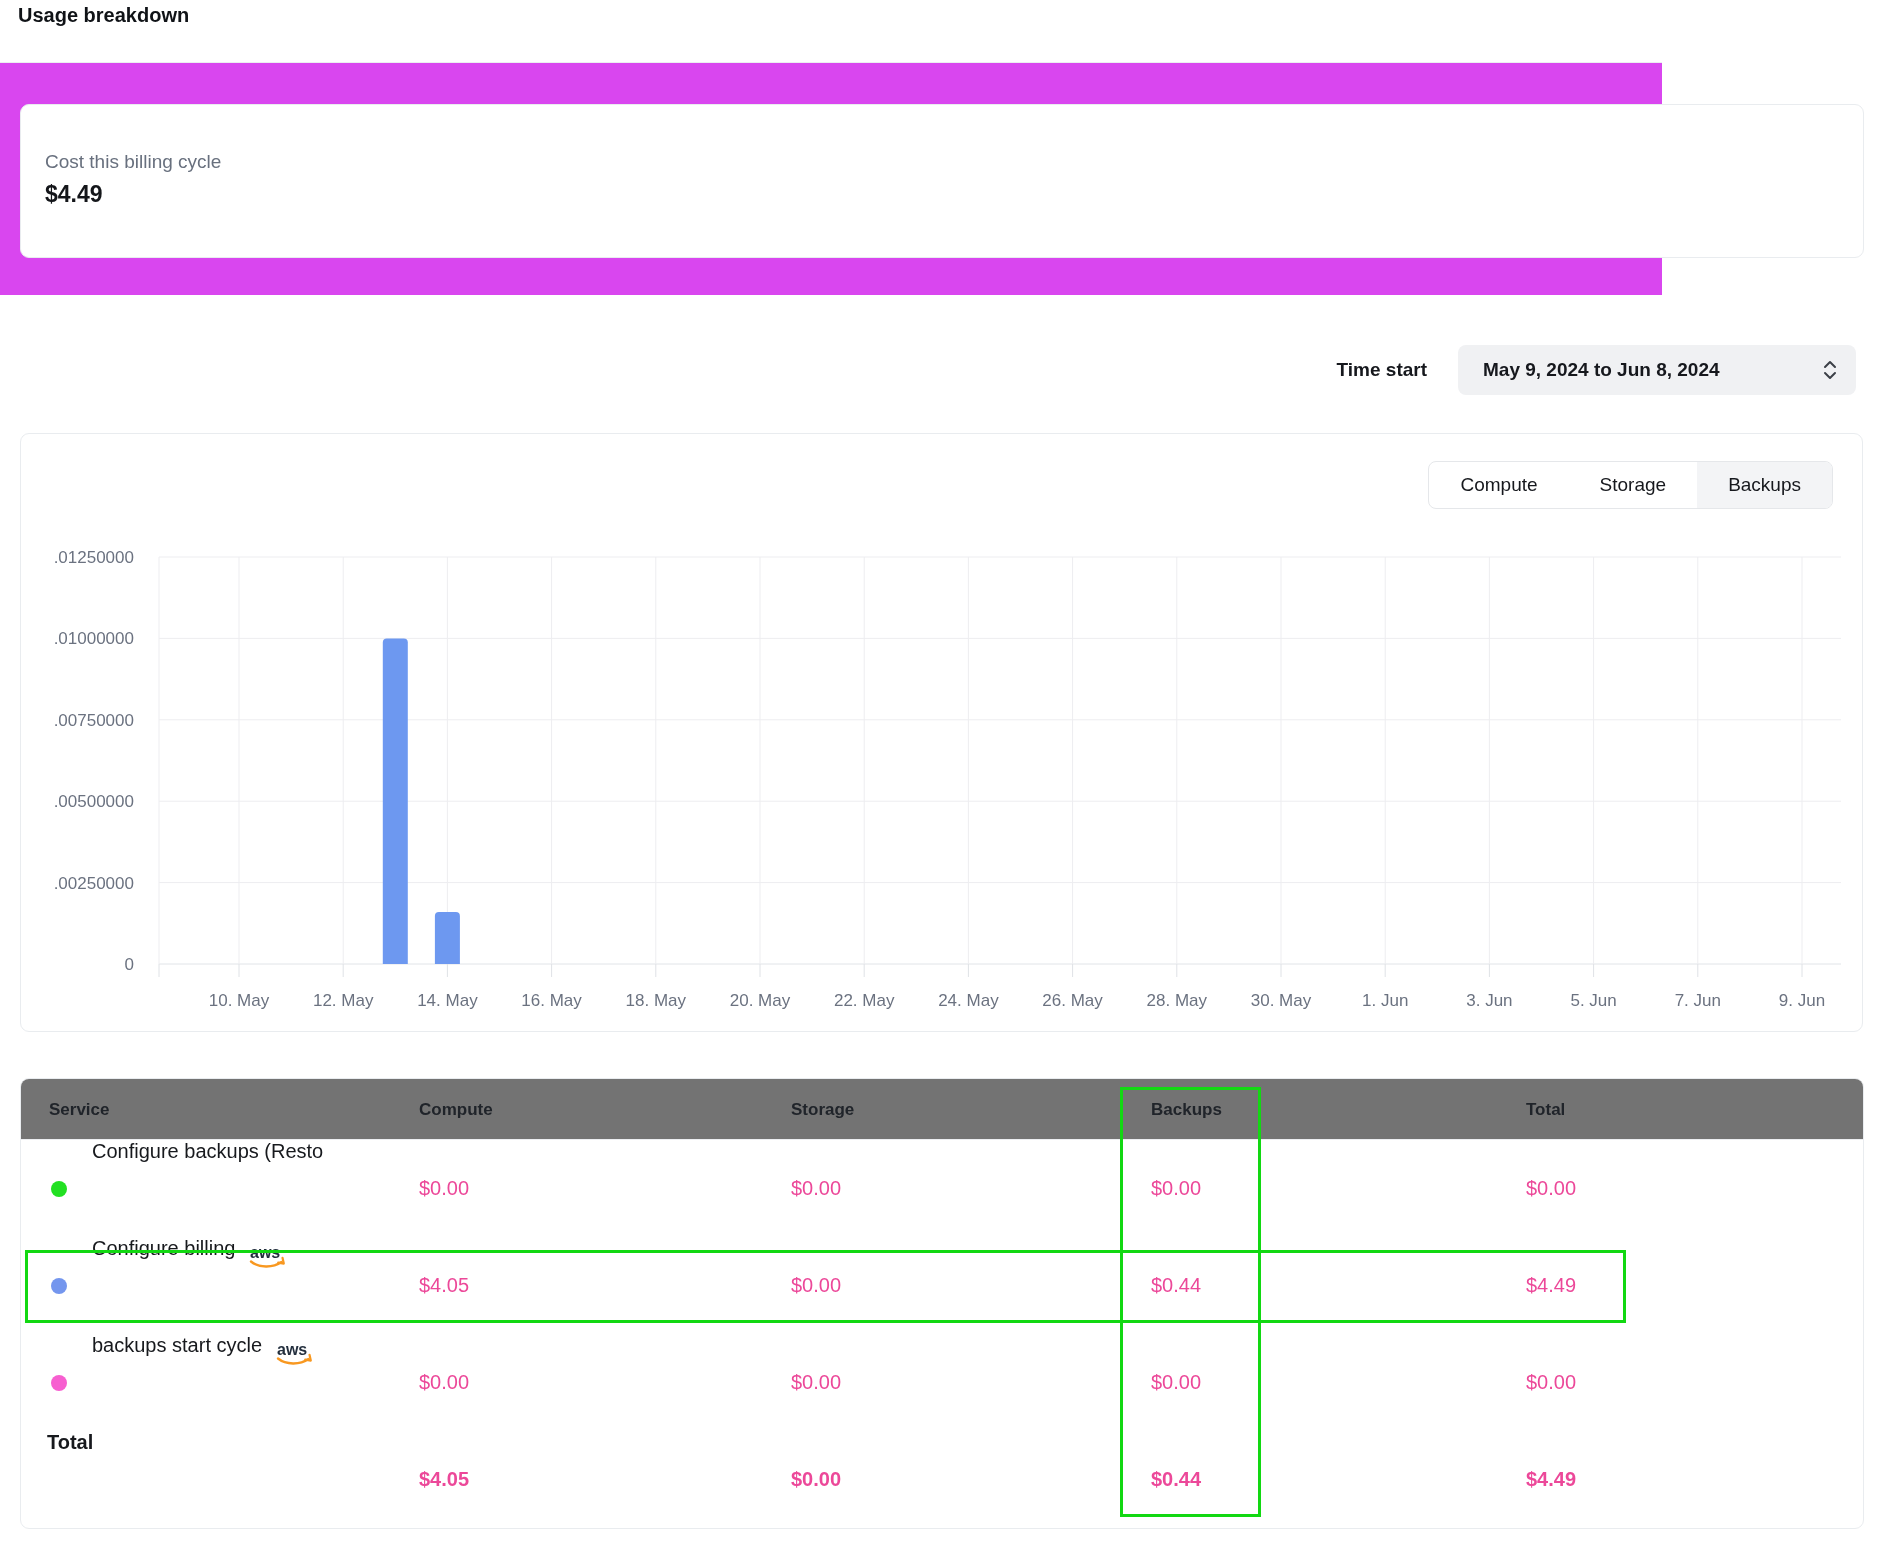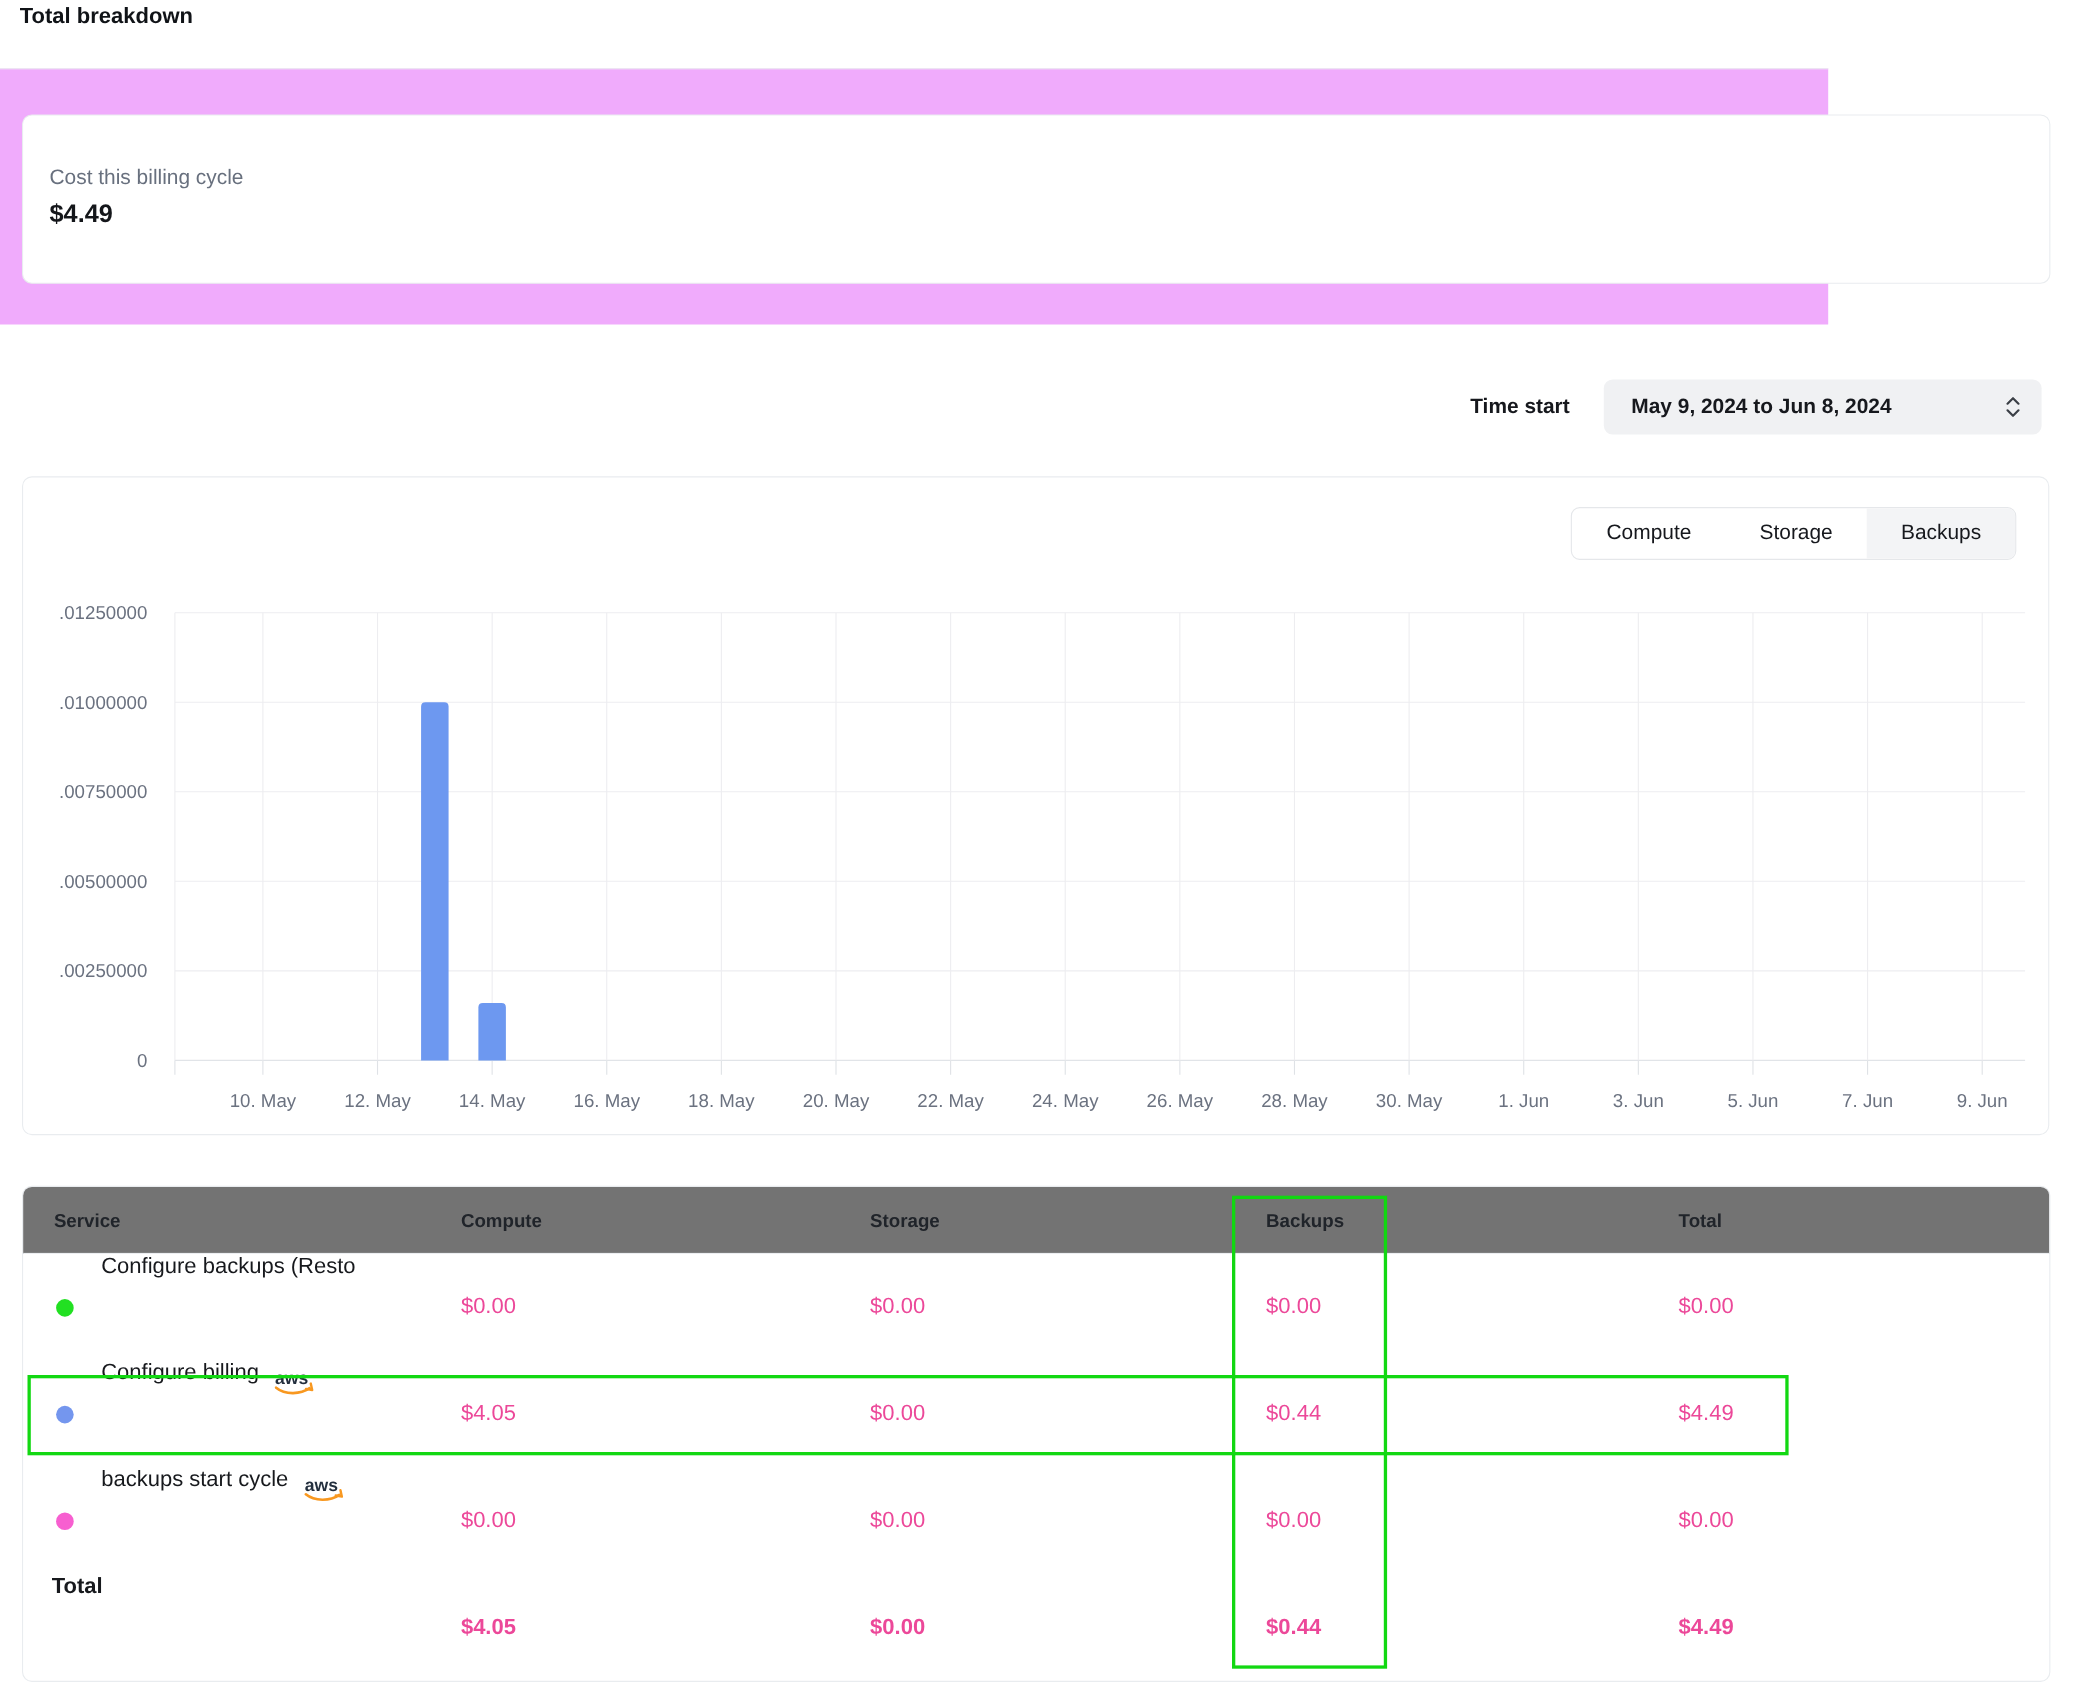--- a/index.html
+++ b/index.html
@@ -1,21 +1,21 @@
 <!DOCTYPE html>
 <html><head>
 <meta charset="utf-8">
 <style>
   * { margin:0; padding:0; box-sizing:border-box; }
   body { font-family:"Liberation Sans", sans-serif; background:#ffffff; }
   #page { position:relative; width:1886px; height:1548px; background:#ffffff; overflow:hidden; }
 
   .page-title { position:absolute; left:18px; top:4px; font-size:20px; font-weight:700; color:#101317; }
 
-  .band { position:absolute; left:0; top:62px; width:1662px; height:233px; background:#f0abfc; border-top:1px solid #eceef1; }
+  .band { position:absolute; left:0; top:62px; width:1662px; height:233px; background:#d946ef; border-top:1px solid #eceef1; }
 
   .card { background:#ffffff; border:1px solid #e9ecef; border-radius:9px; }
 
   .summary-card { position:absolute; left:20px; top:41px; width:1844px; height:154px; }
   .sc-label { position:absolute; left:24px; top:46px; font-size:19px; color:#68707e; }
   .sc-value { position:absolute; left:24px; top:76px; font-size:23px; font-weight:700; color:#14161a; }
 
   .tp-label { position:absolute; right:459px; top:345px; height:50px; line-height:50px; font-size:19px; font-weight:700; color:#16181d; }
   .tp-select { position:absolute; left:1458px; top:345px; width:398px; height:50px; background:#f0f1f3; border-radius:8px; cursor:pointer; }
   .tp-select span.val { position:absolute; left:25px; top:0; height:50px; line-height:50px; font-size:19px; color:#16181d;font-weight:bold; }
@@ -41,21 +41,21 @@
 
   .hl { position:absolute; border:3px solid #12d812; pointer-events:none; z-index:5; background:transparent; }
   .hl-col { left:1120px; top:1087px; width:141px; height:430px; }
   .hl-row { left:25px; top:1250px; width:1601px; height:73px; }
 </style>
 </head>
 <body>
 
 <div id="page">
 
-  <div class="page-title">Total breakdown</div>
+  <div class="page-title">Usage breakdown</div>
 
   <div class="band">
     <div class="card summary-card">
       <div class="sc-label">Cost this billing cycle</div>
       <div class="sc-value">$4.49</div>
     </div>
   </div>
 
   <div class="tp-label">Time start</div>
   <div class="tp-select">

